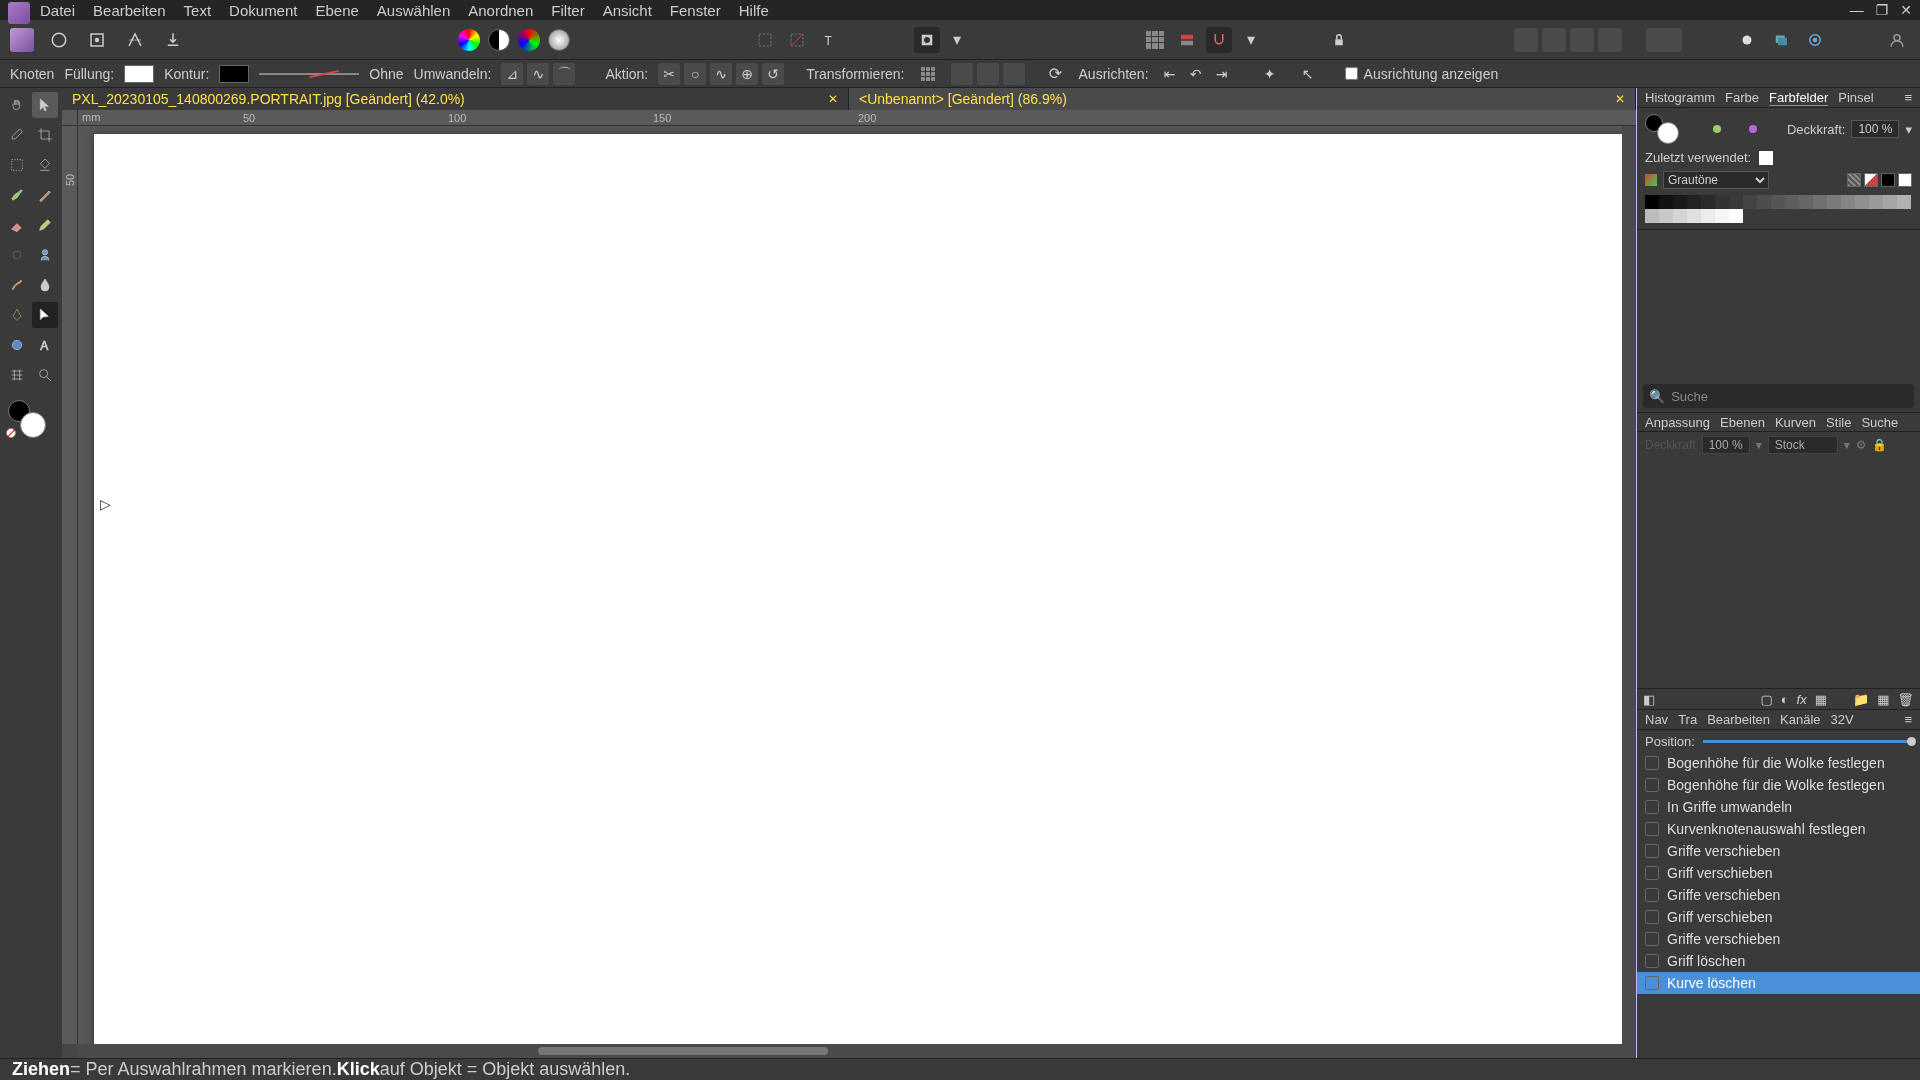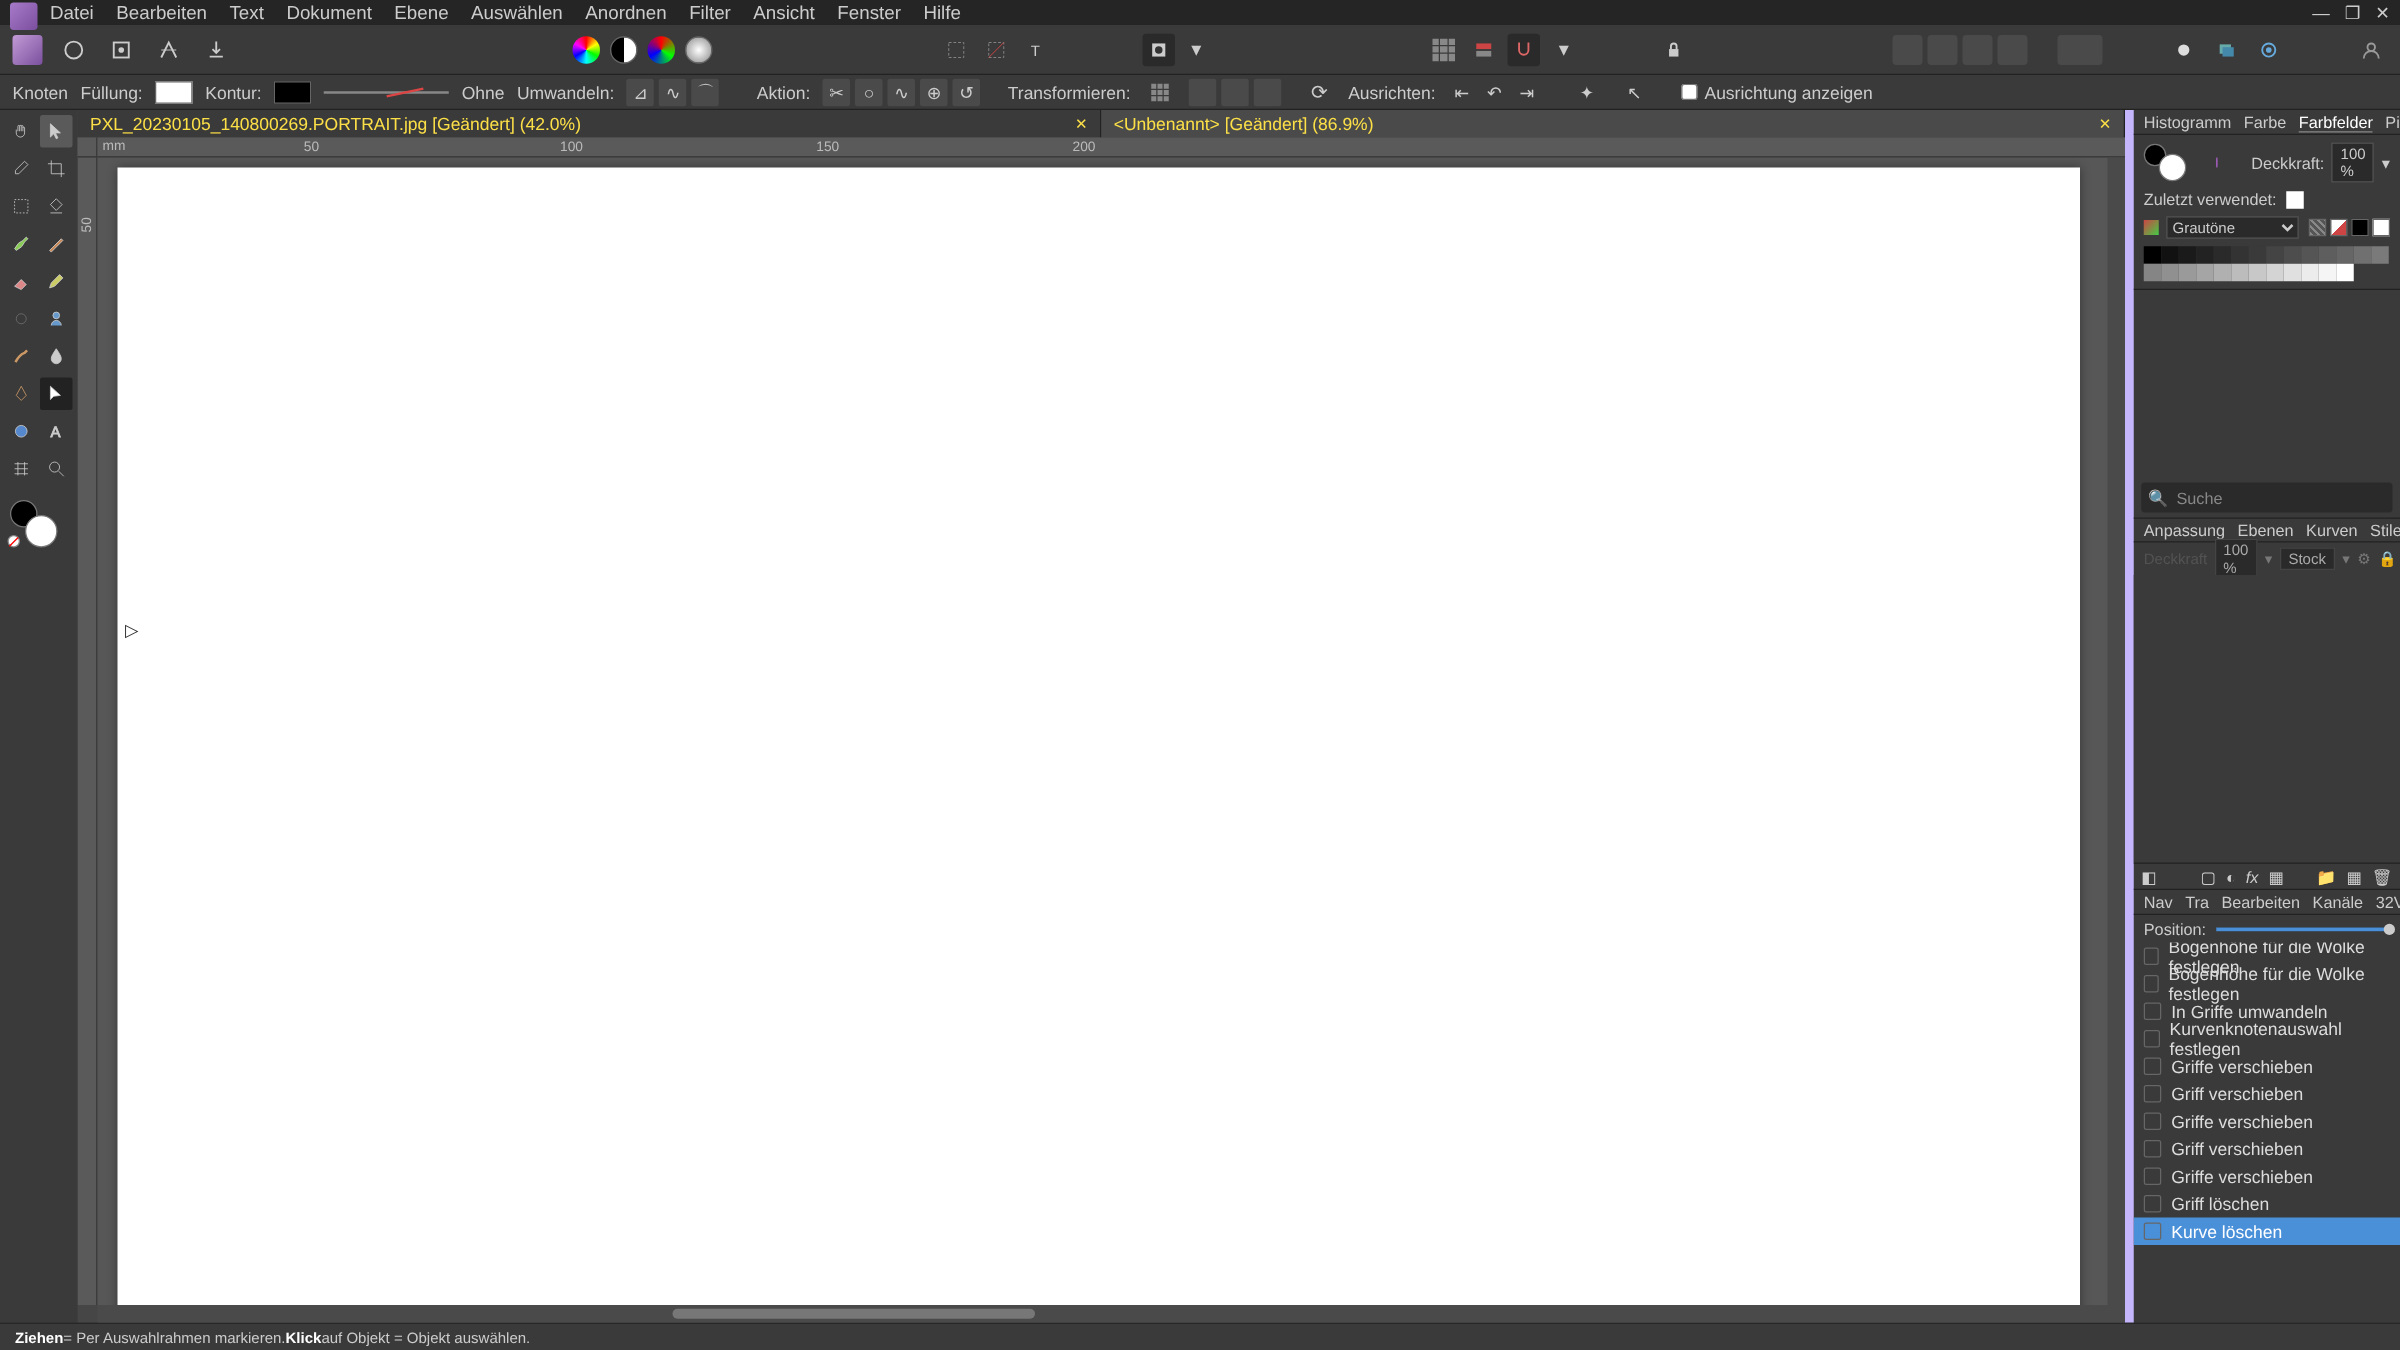--- a/index.html
+++ b/index.html
@@ -39,21 +39,21 @@
 .ruler-h{height:16px;background:#5a5a5a;border-bottom:1px solid #333;position:relative;font-size:10px;color:#bbb;margin-left:16px}
 .ruler-h .mm{position:absolute;top:1px;left:4px;font-size:11px}
 .ruler-h .tick{position:absolute;top:2px;font-size:11px}
 .canvwrap{flex:1;display:flex;overflow:hidden}
 .ruler-v{width:16px;background:#5a5a5a;border-right:1px solid #333;position:relative;font-size:10px;color:#bbb}
 .ruler-v .vtick{position:absolute;left:2px;transform:rotate(-90deg);transform-origin:left top;font-size:11px}
 .canvas{flex:1;background:#575757;position:relative;overflow:hidden}
 .page{position:absolute;top:8px;left:16px;background:#fff;box-shadow:0 0 8px rgba(0,0,0,.4)}
 .hscroll{height:14px;background:#4a4a4a;display:flex;align-items:center;margin-left:16px}
 .hscroll .thumb{height:8px;background:#777;border-radius:4px;margin-left:460px;width:290px}
-.rtpanel{width:220px;background:#3a3a3a;display:flex;flex-direction:column;font-size:14px;border-left:7px solid #c4b5fd}
+.rtpanel{width:284px;background:#3a3a3a;display:flex;flex-direction:column;font-size:14px;border-left:1px solid #c4b5fd}
 .rtabs{display:flex;height:20px;align-items:center;font-size:13px;gap:10px;padding:0 8px;border-bottom:1px solid #222}
 .rtabs span.active{color:#fff;border-bottom:1px solid #888}
 .colorpanel{padding:6px 8px;border-bottom:1px solid #222}
 .cp-top{display:flex;align-items:center;gap:28px;margin-bottom:6px}
 .cp-circ{position:relative;width:40px;height:30px}
 .cp-circ .c1{position:absolute;width:18px;height:18px;border-radius:50%;background:#000;border:1px solid #777}
 .cp-circ .c2{position:absolute;width:22px;height:22px;border-radius:50%;background:#fff;border:1px solid #777;left:12px;top:8px}
 .cp-top .dot{width:8px;height:8px;border-radius:50%}
 .opac{margin-left:auto;font-size:13px;display:flex;align-items:center;gap:6px}
 .opac .val{background:#2a2a2a;padding:1px 6px;border:1px solid #555;font-size:12px}
@@ -76,21 +76,21 @@
 .layerfoot{height:22px;border-top:1px solid #222;border-bottom:1px solid #222;display:flex;align-items:center;padding:0 6px;gap:8px;font-size:13px}
 .rtabs3{display:flex;height:20px;align-items:center;font-size:13px;gap:10px;padding:0 8px;border-bottom:1px solid #222}
 .posrow{height:22px;display:flex;align-items:center;padding:0 8px;font-size:13px;gap:8px}
 .posrow .track{flex:1;height:3px;background:#222;position:relative;border-radius:2px}
 .posrow .track .fill{position:absolute;height:3px;background:#4a90d9;width:100%}
 .posrow .track .knob{position:absolute;right:-4px;top:-3px;width:9px;height:9px;border-radius:50%;background:#ccc}
 .histlist{flex:1;overflow:auto}
 .hitem{height:22px;display:flex;align-items:center;padding:0 8px;gap:8px;font-size:14px;color:#ddd}
 .hitem .hico{width:14px;height:14px;border:1px solid #666;border-radius:2px}
 .hitem.sel{background:#4a90d9;color:#fff}
-.statusbar{height:22px;background:#3a3a3a;border-top:1px solid #222;display:flex;align-items:center;padding:0 12px;font-size:12px}
+.statusbar{height:22px;background:#3a3a3a;border-top:1px solid #222;display:flex;align-items:flex-end;padding:0 12px;font-size:18px}
 .statusbar b{color:#fff;font-weight:600}
 .vsc{position:absolute;right:0;top:0;bottom:0;width:14px;background:#4a4a4a}
 .snapgrid{display:flex;gap:6px}
 .geargrp{display:flex;gap:4px;margin-left:auto}
 .geargrp .gb{width:24px;height:24px;background:#4a4a4a;border-radius:3px}
 .btngrp{display:flex;gap:4px}
 .btngrp>div{width:22px;height:22px;display:flex;align-items:center;justify-content:center;border-radius:2px}
 </style>
 </head>
 <body>

